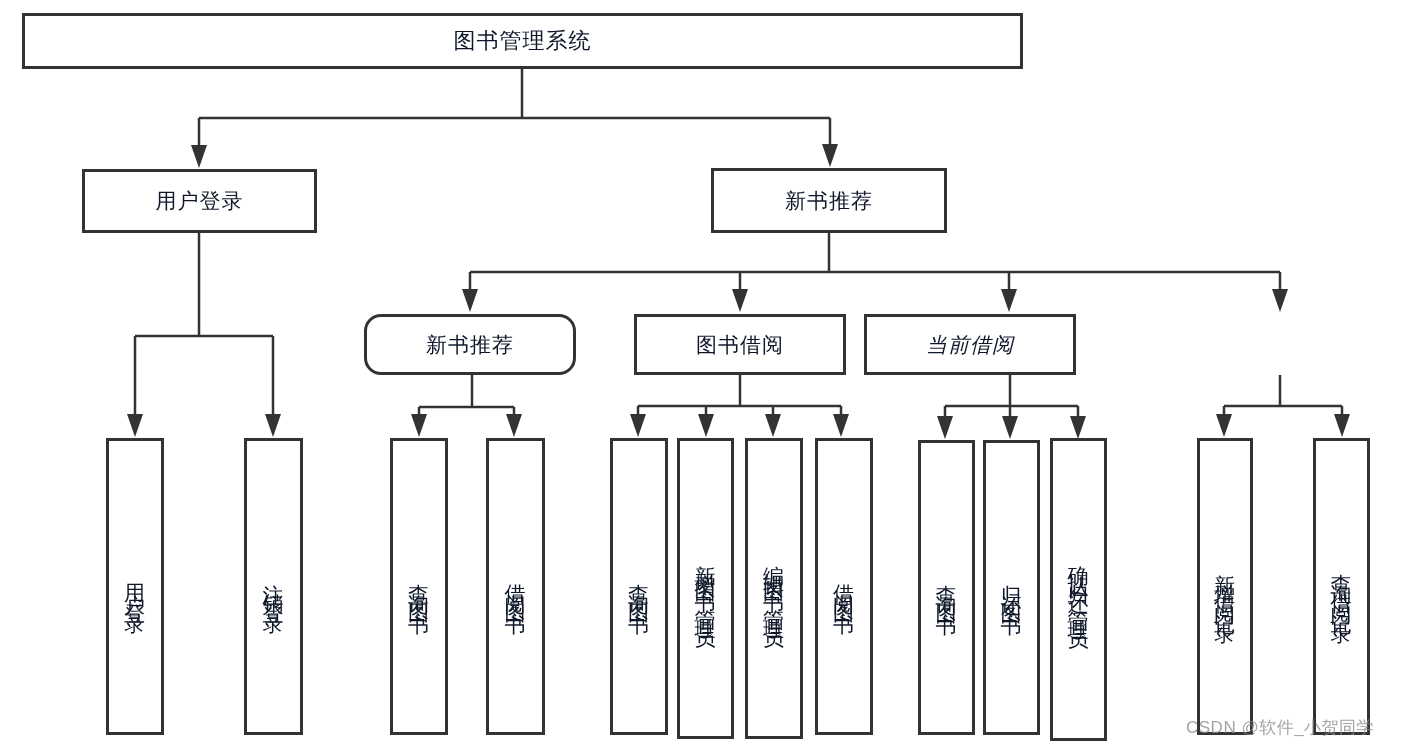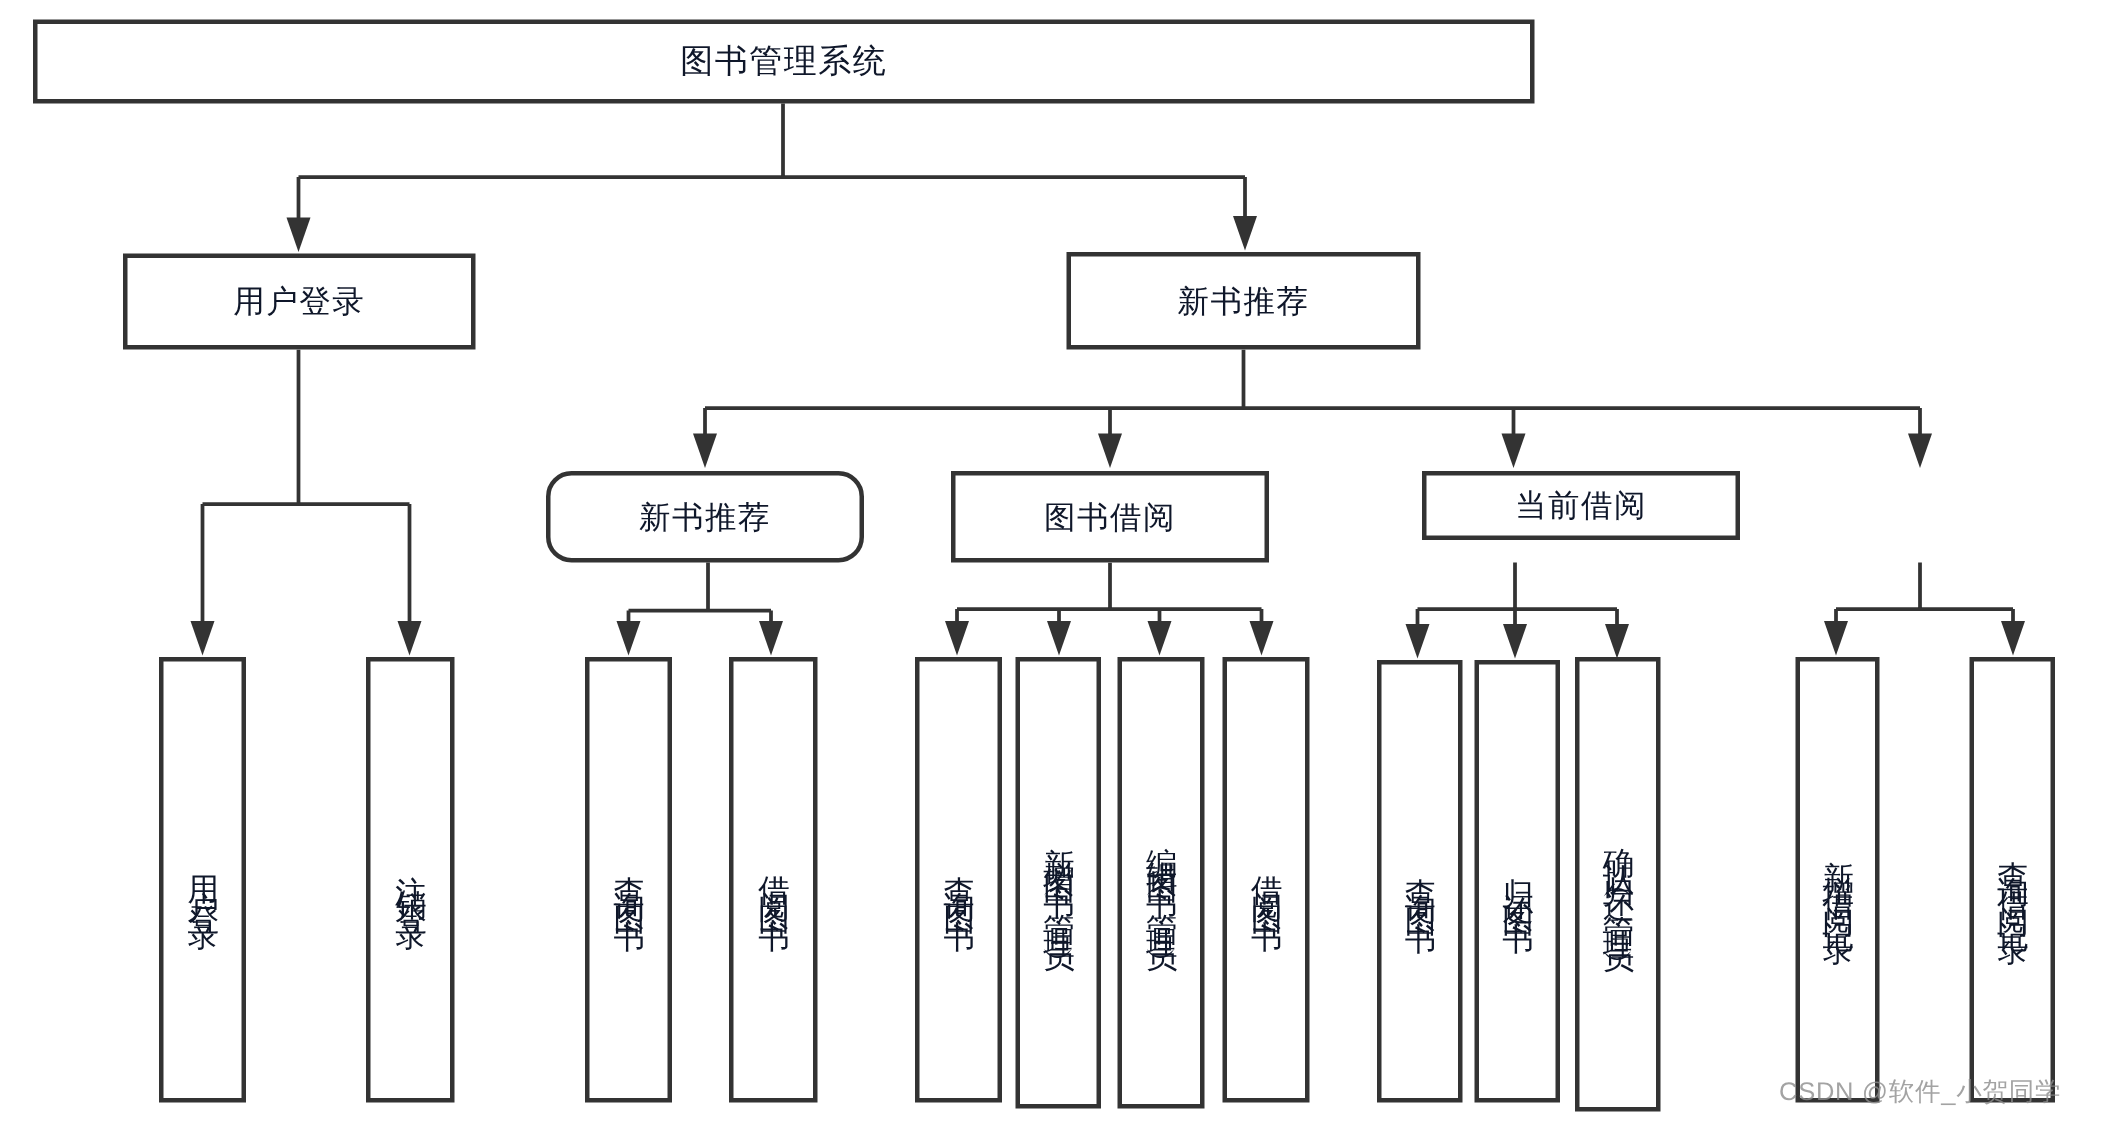--- a/index.html
+++ b/index.html
@@ -118,21 +118,21 @@
   <div class="node h" style="left:711px; top:168px; width:236px; height:65px;">
     <span>新书推荐</span>
   </div>
 
   <div class="node h" style="left:364px; top:314px; width:212px; height:61px;border-radius:17px;">
     <span>新书推荐</span>
   </div>
   <div class="node h" style="left:634px; top:314px; width:212px; height:61px;text-align:center;">
     <span>图书借阅</span>
   </div>
-  <div class="node h" style="left:948px; top:314px; width:212px; height:46px;">
+  <div class="node h" style="left:864px; top:314px; width:212px; height:61px;font-style:italic;">
     <span>当前借阅</span>
   </div>
 
   <div class="node v" style="left:106px; top:438px; width:58px; height:297px;">
     <span>用户登录</span>
   </div>
   <div class="node v" style="left:244px; top:438px; width:59px; height:297px;">
     <span>注销登录</span>
   </div>
 

